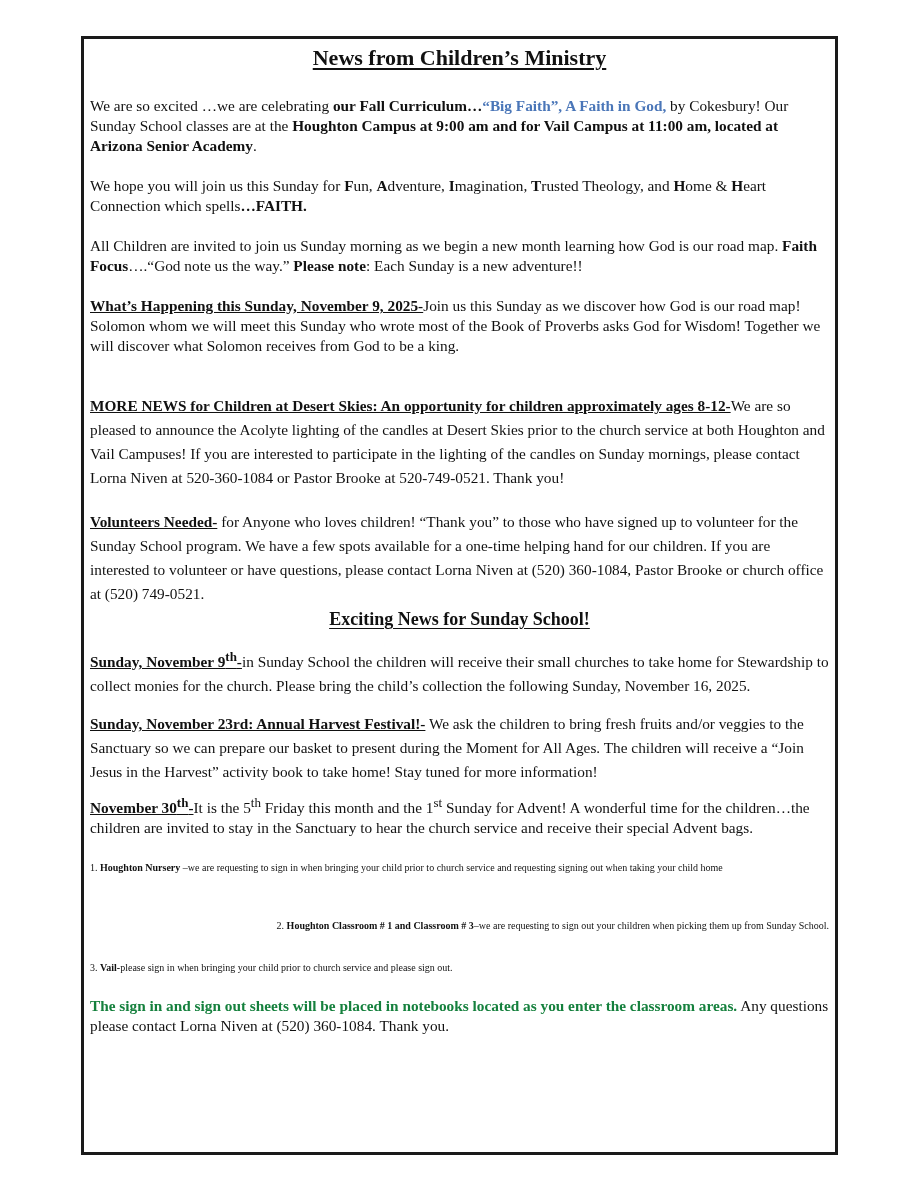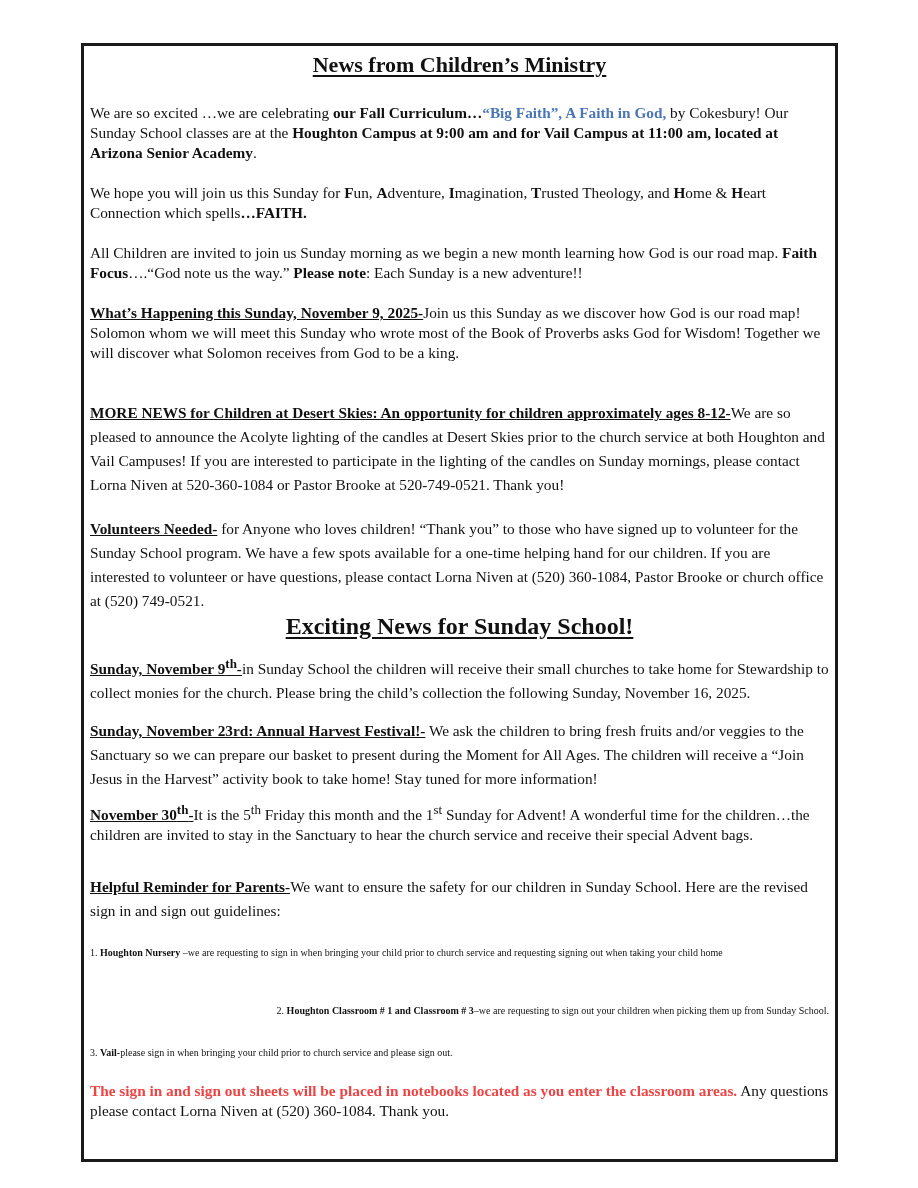--- a/index.html
+++ b/index.html
@@ -10,42 +10,42 @@
     body {
       width: 918px;
       height: 1188px;
       position: relative;
       font-family: "Liberation Serif", "DejaVu Serif", serif;
       color: #111111;
     }
     .page-box {
       position: absolute;
       left: 81px;
-      top: 43px;
+      top: 36px;
       width: 751px;
       height: 1113px;
       border: 3px solid #1a1a1a;
       box-sizing: content-box;
     }
     .inner {
       padding: 0 6px 0 6px;
     }
     .title {
       text-align: center;
       font-weight: bold;
       font-size: 22px;
       text-decoration: underline;
       text-underline-offset: 3px;
       margin: 5px 0 0 0;
       line-height: 28px;
     }
     .subtitle {
       text-align: center;
       font-weight: bold;
-      font-size: 24px;
+      font-size: 18px;
       text-decoration: underline;
       text-underline-offset: 3px;
       margin: 0;
       line-height: 26px;
     }
     p {
       font-size: 15.3px;
       line-height: 20px;
       margin: 0;
     }
@@ -84,24 +84,23 @@
     <p class="lh24" style="margin-top:20px;"><span class="bu">Volunteers Needed-</span><span> for Anyone who loves children! “Thank you” to those who have signed up to volunteer for the Sunday School program. We have a few spots available for a one-time helping hand for our children. If you are interested to volunteer or have questions, please contact Lorna Niven at (520) 360-1084, Pastor Brooke or church office at (520) 749-0521.</span></p>
 
     <h2 class="subtitle">Exciting News for Sunday School!</h2>
 
     <p class="lh24" style="margin-top:18px;"><span class="bu"><span>Sunday, November 9</span><sup>th</sup><span>-</span></span><span>in Sunday School the children will receive their small churches to take home for Stewardship to collect monies for the church. Please bring the child’s collection the following Sunday, November 16, 2025.</span></p>
 
     <p class="lh24" style="margin-top:14px;"><span class="bu">Sunday, November 23rd: Annual Harvest Festival!-</span><span> We ask the children to bring fresh fruits and/or veggies to the Sanctuary so we can prepare our basket to present during the Moment for All Ages. The children will receive a “Join Jesus in the Harvest” activity book to take home! Stay tuned for more information!</span></p>
 
     <p style="margin-top:14px;"><span class="bu"><span>November 30</span><sup>th</sup><span>-</span></span><span>It is the 5</span><sup>th</sup><span> Friday this month and the 1</span><sup>st</sup><span> Sunday for Advent! A wonderful time for the children…the children are invited to stay in the Sanctuary to hear the church service and receive their special Advent bags.</span></p>
 
-    <p class="lh24" style="margin-top:30px;"><span class="bu">Helpful Reminder for Parents-</span><span>We want to ensure the safety for our children in Sunday School. Here are the revised sign in and sign out guidelines:</span></p>
 
     <div>
       <p class="list-item" style="margin-top:18px;"><span>1. </span><span class="b">Houghton Nursery </span><span>–we are requesting to sign in when bringing your child prior to church service and requesting signing out when taking your child home</span></p>
       <p class="list-item" style="margin-top:34px;text-align:right;"><span>2. </span><span class="b">Houghton Classroom # 1 and Classroom # 3</span><span>–we are requesting to sign out your children when picking them up from Sunday School.</span></p>
       <p class="list-item" style="margin-top:18px;"><span>3. </span><span class="b">Vail-</span><span>please sign in when bringing your child prior to church service and please sign out.</span></p>
     </div>
 
-    <p style="margin-top:16px;"><span class="red" style="color: #ef4444;">The sign in and sign out sheets will be placed in notebooks located as you enter the classroom areas.</span><span> Any questions please contact Lorna Niven at (520) 360-1084. Thank you.</span></p>
+    <p style="margin-top:16px;"><span class="red" style="color: #15803d;">The sign in and sign out sheets will be placed in notebooks located as you enter the classroom areas.</span><span> Any questions please contact Lorna Niven at (520) 360-1084. Thank you.</span></p>
 
   </div>
 </div>
 
 </body></html>

